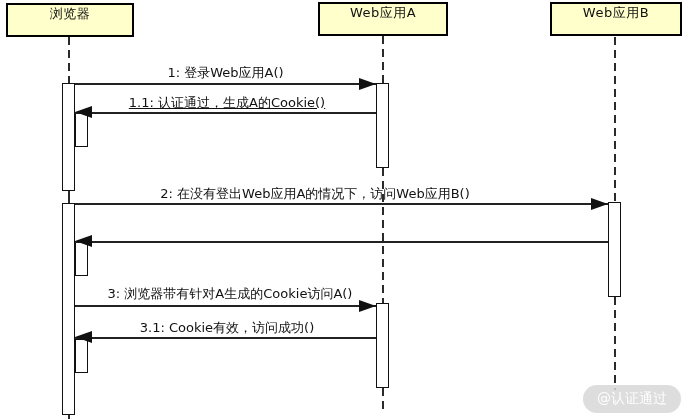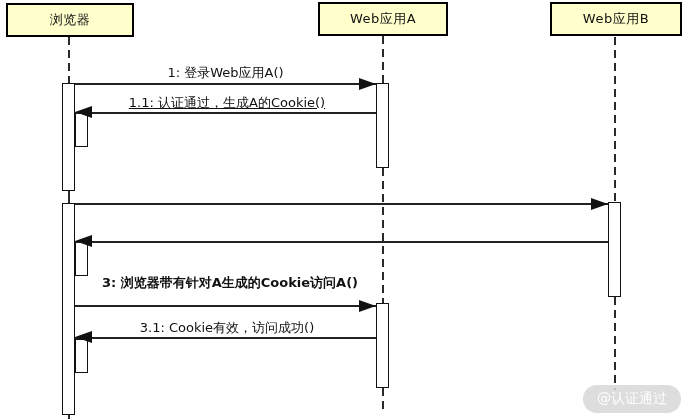--- a/index.html
+++ b/index.html
@@ -11,21 +11,21 @@
     font-family:"DejaVu Sans","Liberation Sans",sans-serif;
     color:#111;
   }
   
   .actor{
     position:absolute;
     height:34px;
     background:#FFFFCC;
     border:2px solid #000;
     box-sizing:border-box;
-    display:flex;align-items:center;justify-content:center;
+    display:flex;align-items:flex-start;justify-content:center;
     font-size:13px;letter-spacing:.5px;
     z-index:4;
   }
   #actor-browser{left:6px;top:3px;width:128px;}
   #actor-a{left:318px;top:2px;width:130px;}
   #actor-b{left:550px;top:2px;width:132px;}
 
   
   .lifeline{
     position:absolute;width:2px;z-index:1;
@@ -69,21 +69,21 @@
   }
   #line-m1{left:75px;top:83px;width:301px;}   #arr-m1{left:359px;top:78px;}
   #lbl-m1{left:75px;top:64px;width:301px;}
   #line-m1-1{left:75px;top:112px;width:301px;} #arr-m1-1{left:75px;top:106px;}
   #lbl-m1-1{left:83px;top:94px;width:288px;text-decoration:underline;}
   #line-m2{left:75px;top:203px;width:533px;}  #arr-m2{left:591px;top:198px;}
   #lbl-m2{left:75px;top:185px;width:480px;}
   #line-m2-1{left:75px;top:241px;width:533px;} #arr-m2-1{left:75px;top:235px;}
   #lbl-m2-1{left:83px;top:223px;width:520px;}
   #line-m3{left:75px;top:305px;width:301px;}  #arr-m3{left:359px;top:300px;}
-  #lbl-m3{left:75px;top:274px;width:310px;font-weight:bold;}
+  #lbl-m3{left:75px;top:285px;width:310px;}
   #line-m3-1{left:75px;top:337px;width:301px;} #arr-m3-1{left:75px;top:331px;}
   #lbl-m3-1{left:83px;top:319px;width:288px;}
 
   
   .watermark{
     position:absolute;left:583px;top:385px;
     width:98px;height:28px;border-radius:14px;
     background:rgba(215,215,215,0.85);
     display:flex;align-items:center;justify-content:center;
     font-size:14px;color:rgba(255,255,255,0.95);
@@ -124,20 +124,21 @@
   <div class="bar" id="bar-b-1"></div>
 
   <div class="msg-label" id="lbl-m1">1: 登录Web应用A()</div>
   <div class="msg-line" id="line-m1"></div>
   <div class="arrow-r" id="arr-m1"></div>
 
   <div class="msg-label" id="lbl-m1-1">1.1: 认证通过，生成A的Cookie()</div>
   <div class="msg-line" id="line-m1-1"></div>
   <div class="arrow-l" id="arr-m1-1"></div>
 
+  <div class="msg-label" id="lbl-m2">2: 在没有登出Web应用A的情况下，访问Web应用B()</div>
   <div class="msg-line" id="line-m2"></div>
   <div class="arrow-r" id="arr-m2"></div>
 
   <div class="msg-line" id="line-m2-1"></div>
   <div class="arrow-l" id="arr-m2-1"></div>
 
   <div class="msg-label" id="lbl-m3">3: 浏览器带有针对A生成的Cookie访问A()</div>
   <div class="msg-line" id="line-m3"></div>
   <div class="arrow-r" id="arr-m3"></div>
 

